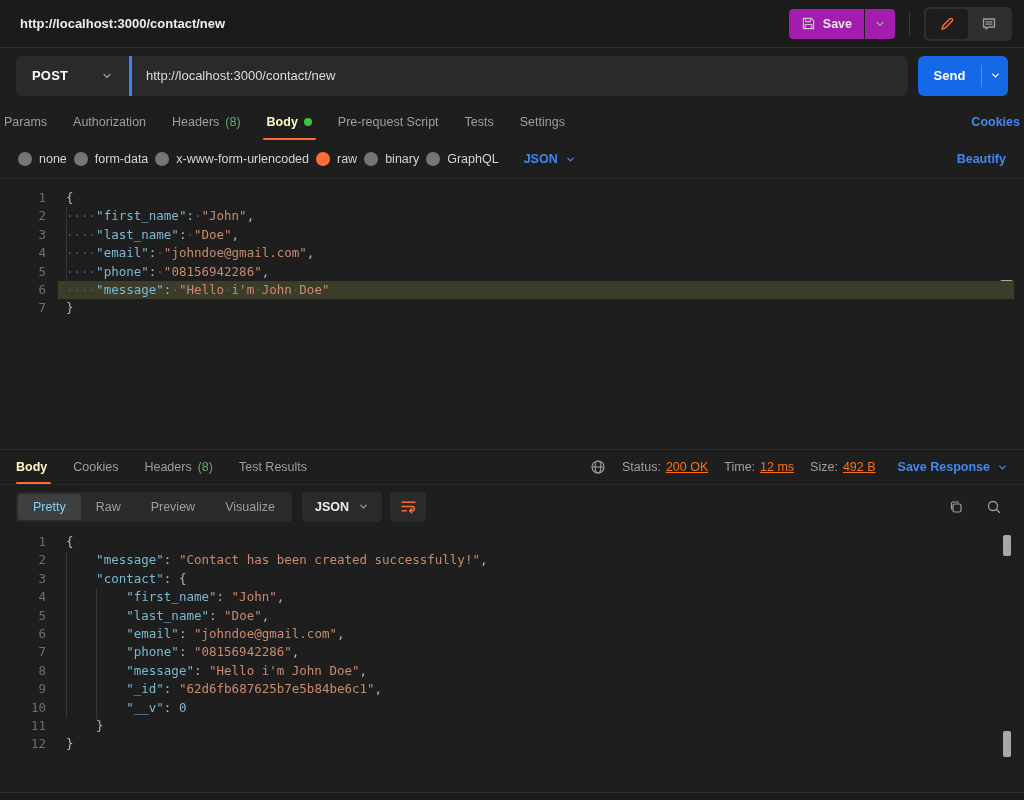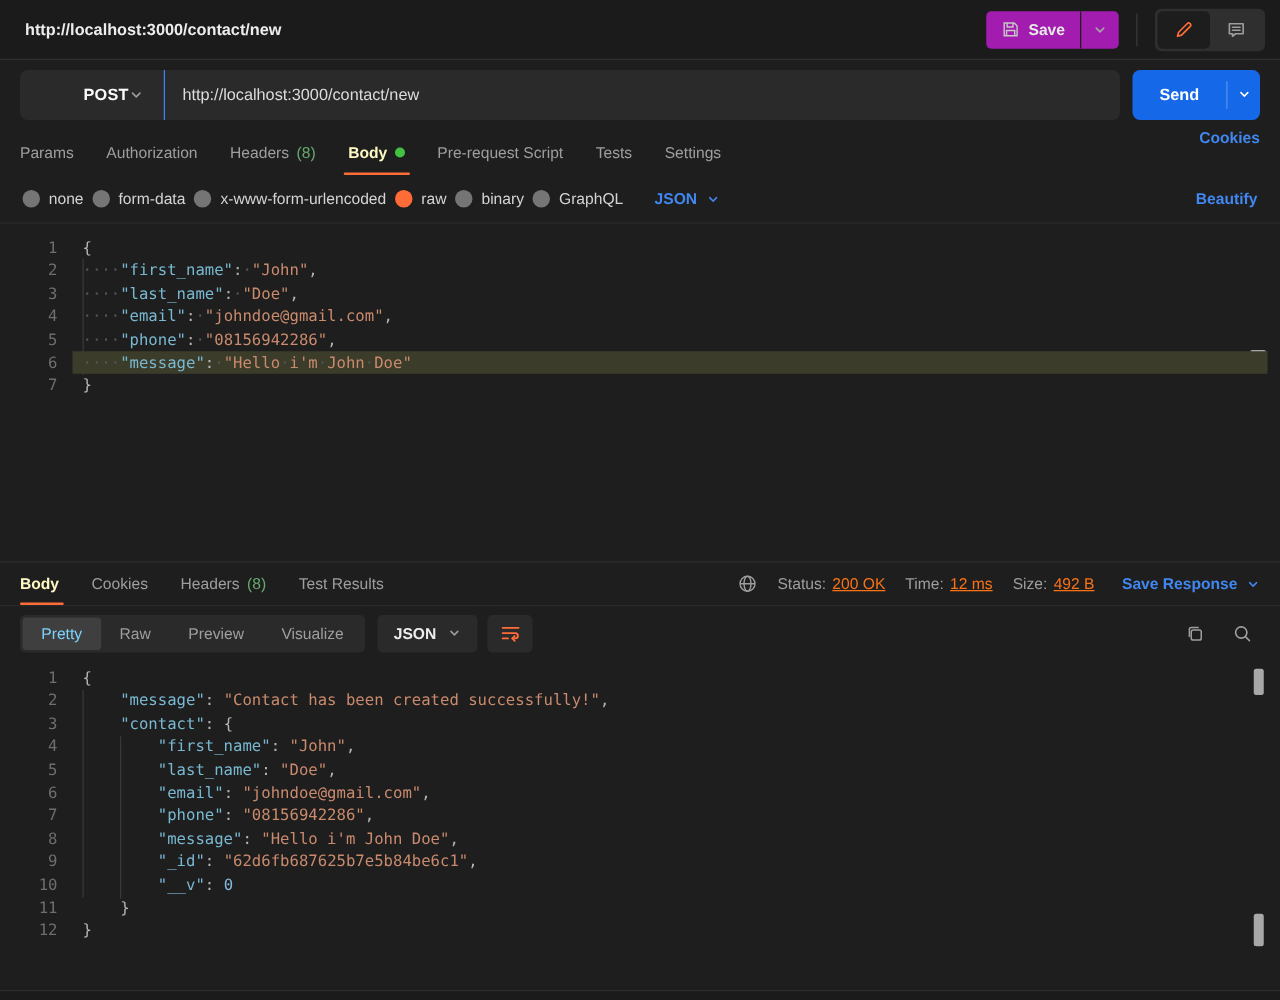--- a/index.html
+++ b/index.html
@@ -18,29 +18,29 @@
   .save-btn { display:flex; align-items:center; gap:7px; padding:0 12px; color:#e8e8e8; font-size:12.5px; font-weight:700; cursor:pointer; }
   .save-split { width:1px; background:#1f1f1f; }
   .save-caret { display:flex; align-items:center; padding:0 9px; color:#a8a8a8; cursor:pointer; }
   .top-sep { width:1px; height:26px; background:#3a3a3a; margin:0 14px; }
   .icon-toggle-group { display:flex; background:#2f2f2f; border-radius:5px; padding:2px; height:34px; }
   .icon-toggle { display:flex; align-items:center; justify-content:center; width:42px; border-radius:4px; cursor:pointer; color:#9e9e9e; }
   .icon-toggle.active { background:#1d1d1d; color:#ff6c37; }
   
   .req-row { height:55px; flex:none; display:flex; align-items:center; padding:0 16px; gap:10px; }
   .url-box { flex:1; display:flex; align-items:center; height:40px; background:#2a2a2a; border-radius:6px; }
-  .method { display:flex; align-items:center; height:100%; padding:0 16px; min-width:116px; justify-content:flex-end; border-right:1px solid #3b82f6; cursor:pointer; }
+  .method { display:flex; align-items:center; height:100%; padding:0 16px; min-width:116px; justify-content:space-between; border-right:3px solid #3b82f6; cursor:pointer; }
   .method-label { font-size:13px; font-weight:700; color:#fbfbfb; letter-spacing:.2px; }
   .url-text { padding:0 14px; font-size:13px; color:#dcdcdc; }
-  .send-btn { width:102px; height:40px; flex:none; background:#1568e8; border-radius:6px; display:flex; align-items:stretch; color:#fff; cursor:pointer; }
+  .send-btn { width:90px; height:40px; flex:none; background:#1568e8; border-radius:6px; display:flex; align-items:stretch; color:#fff; cursor:pointer; }
   .send-label-wrap { flex:1; display:flex; align-items:center; justify-content:center; font-size:13px; font-weight:700; }
   .send-split { width:1px; background:rgba(255,255,255,.28); margin:9px 0; }
   .send-caret { width:26px; display:flex; align-items:center; justify-content:center; }
   
-  .tabs-row { height:37px; flex:none; display:flex; align-items:flex-start; padding:0 16px; font-size:12.5px; color:#9e9e9e; }
+  .tabs-row { height:37px; flex:none; display:flex; align-items:center; padding:0 4px; font-size:12.5px; color:#9e9e9e; }
   .tab { position:relative; height:100%; display:flex; align-items:center; gap:6px; padding:0 13px; cursor:pointer; white-space:nowrap; }
   .tab:first-child { padding-left:0; }
   .tab.active { color:#fef9c3; font-weight:700; }
   .tab.active::after { content:""; position:absolute; left:9px; right:9px; bottom:0; height:2px; background:#ff6c37; border-radius:1px; }
   .tab:first-child.active::after { left:0; }
   .green-badge { color:#67a86f; }
   .tab-dot { width:8px; height:8px; border-radius:50%; background:#43c143; }
   .link-right { margin-left:auto; color:#4187f0; font-weight:700; font-size:12.5px; cursor:pointer; }
   
   .body-type-row { height:38px; flex:none; display:flex; align-items:center; padding:0 18px; gap:21px; font-size:12.5px; color:#d4d4d4; }

